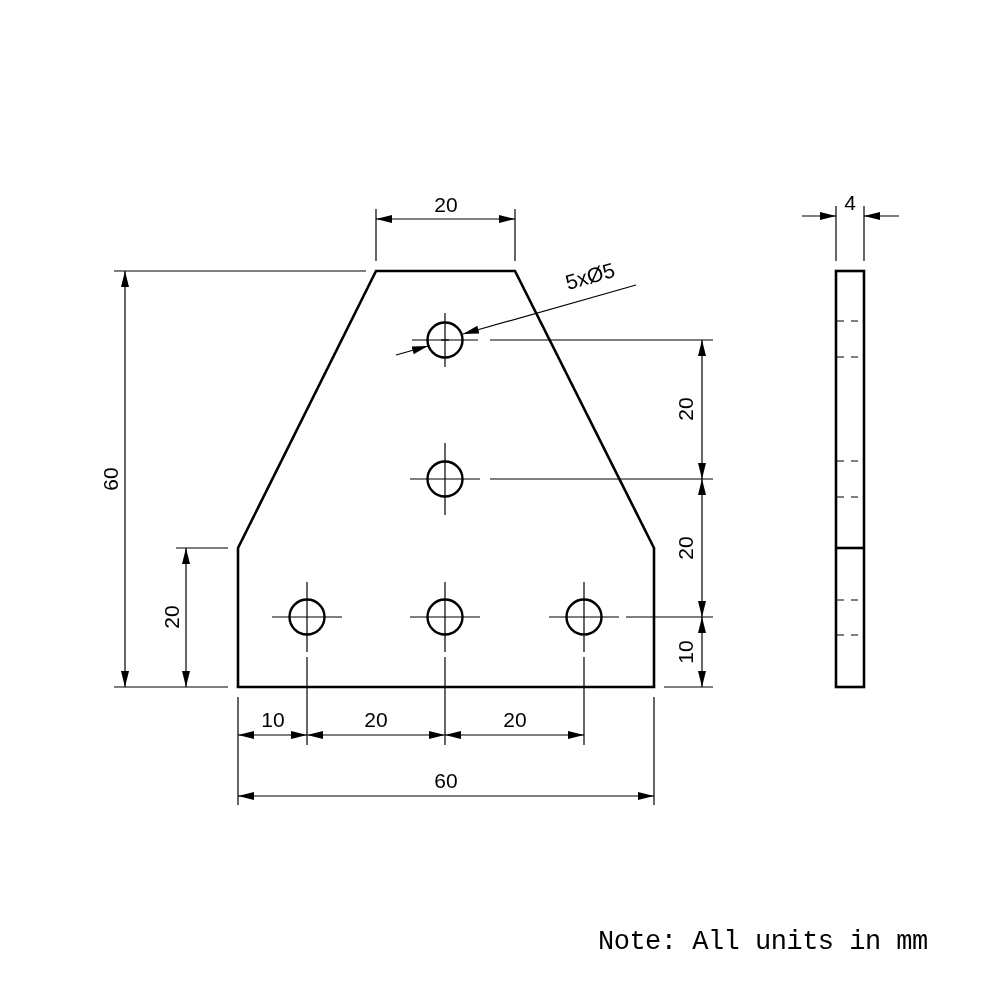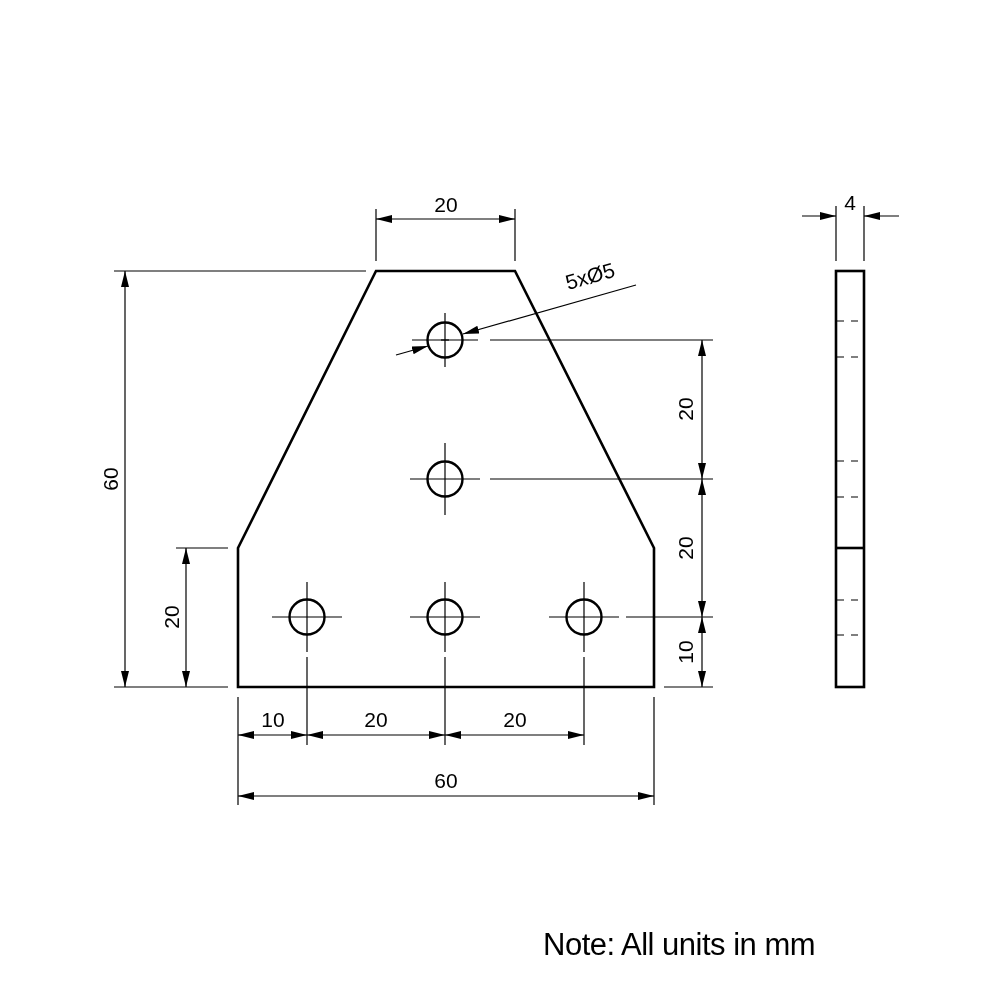--- a/index.html
+++ b/index.html
@@ -5,21 +5,21 @@
   html, body { margin: 0; padding: 0; background: #ffffff; }
   body { width: 1000px; height: 1000px; position: relative; overflow: hidden; }
   svg { position: absolute; left: 0; top: 0; }
   .outline { fill: none; stroke: #000; stroke-width: 2.6; stroke-linejoin: miter; }
   .thin { fill: none; stroke: #000; stroke-width: 1.2; }
   .hole { fill: none; stroke: #000; stroke-width: 2.4; }
   .center { stroke: #000; stroke-width: 1.2; fill: none; }
   .dash { stroke: #000; stroke-width: 1.2; stroke-dasharray: 7 7; fill: none; }
   .arrow { fill: #000; }
   .dimtxt { font-family: "Liberation Sans", sans-serif; font-size: 21px; fill: #000; }
-  .note { position: absolute; left: 543px; top: 927px; font-family: Liberation Sans, sans-serif; font-size: 31px; color: #000; letter-spacing: -0.5px; }
+  .note { position: absolute; left: 598px; top: 927px; font-family: Liberation Mono, monospace; font-size: 27px; color: #000; letter-spacing: -0.5px; }
 </style>
 </head>
 <body>
 
 <svg width="1000" height="1000" viewBox="0 0 1000 1000">
   <defs>
     <marker id="arr" viewBox="0 0 16 8" refX="16" refY="4" markerWidth="16" markerHeight="8" markerUnits="userSpaceOnUse" orient="auto-start-reverse">
       <path d="M0,0 L16,4 L0,8 Z" class="arrow"></path>
     </marker>
   </defs>

